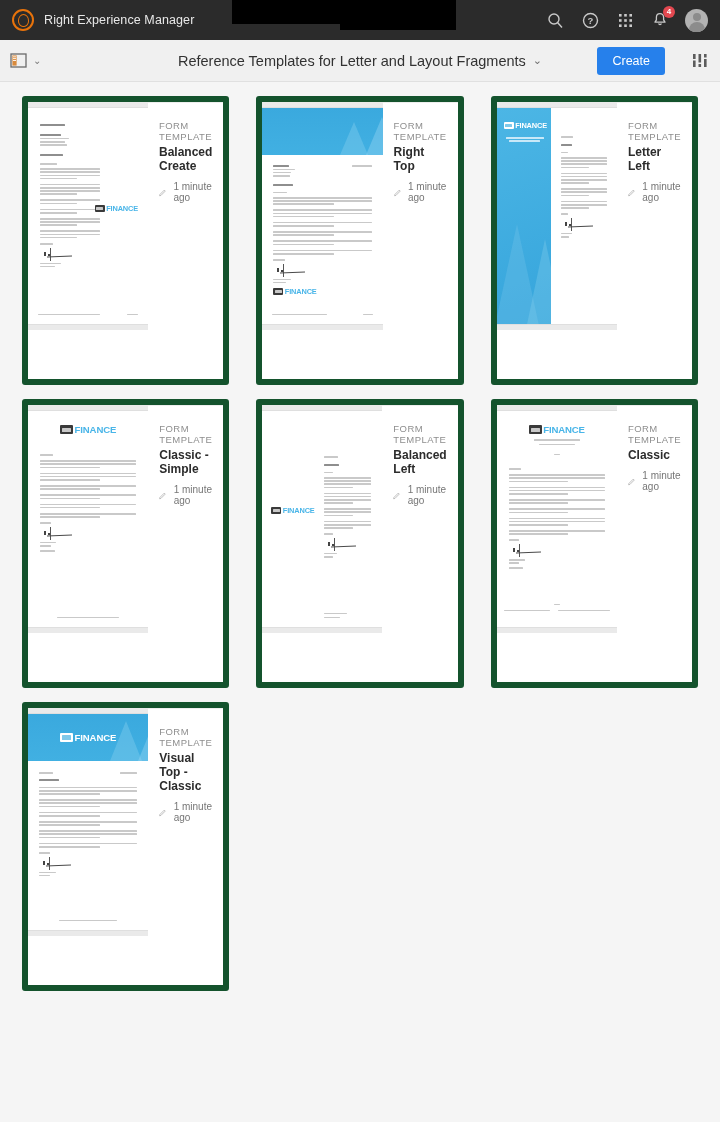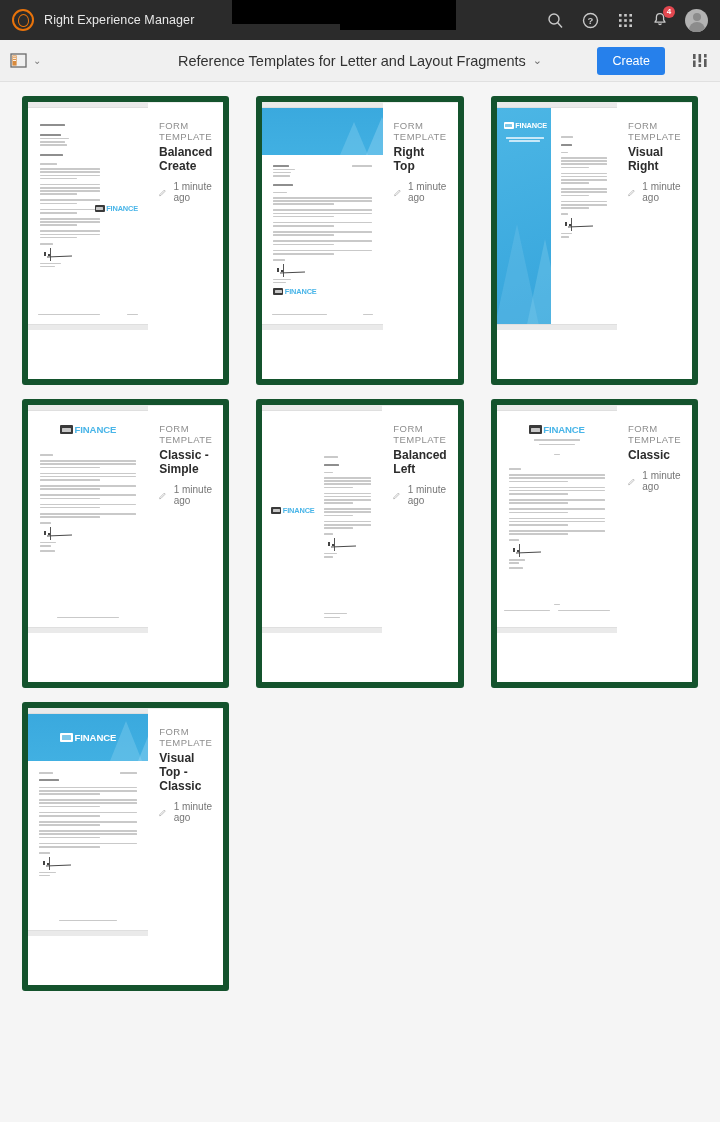--- a/index.html
+++ b/index.html
@@ -595,21 +595,21 @@
               </div>
             <div class="ln" style="width:16%"></div>
             <div class="sig"></div>
             <div class="ln" style="width:24%"></div>
             <div class="ln" style="width:18%"></div>
           </div>
         </div>
       </div>
       <div class="card-meta">
         <div class="meta-kind">FORM TEMPLATE</div>
-        <div class="meta-title">Visual Right</div>
+        <div class="meta-title">Letter Left</div>
         <div class="meta-row">
           <svg width="11" height="11" viewBox="0 0 12 12">
               <path d="M1.5 9.2 8.6 2.1l1.6 1.6-7.1 7.1-2.1.5z" fill="none" stroke="#9a9a9a" stroke-width="1"></path>
             </svg>
           <span class="meta-time">1 minute ago</span>
         </div>
       </div>
     </div>
 
     <div class="card">

